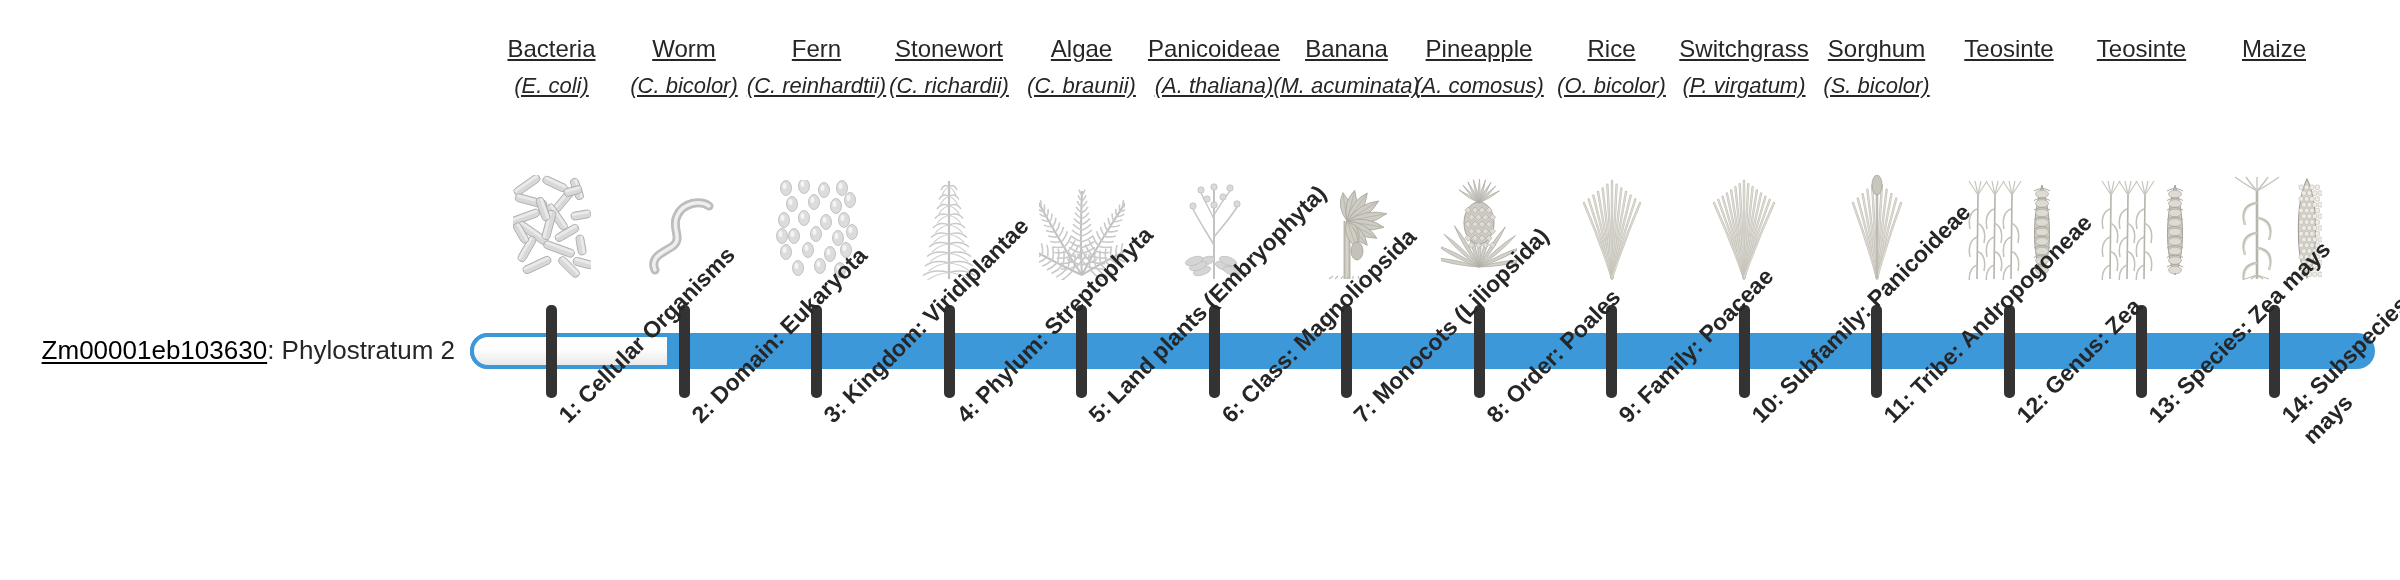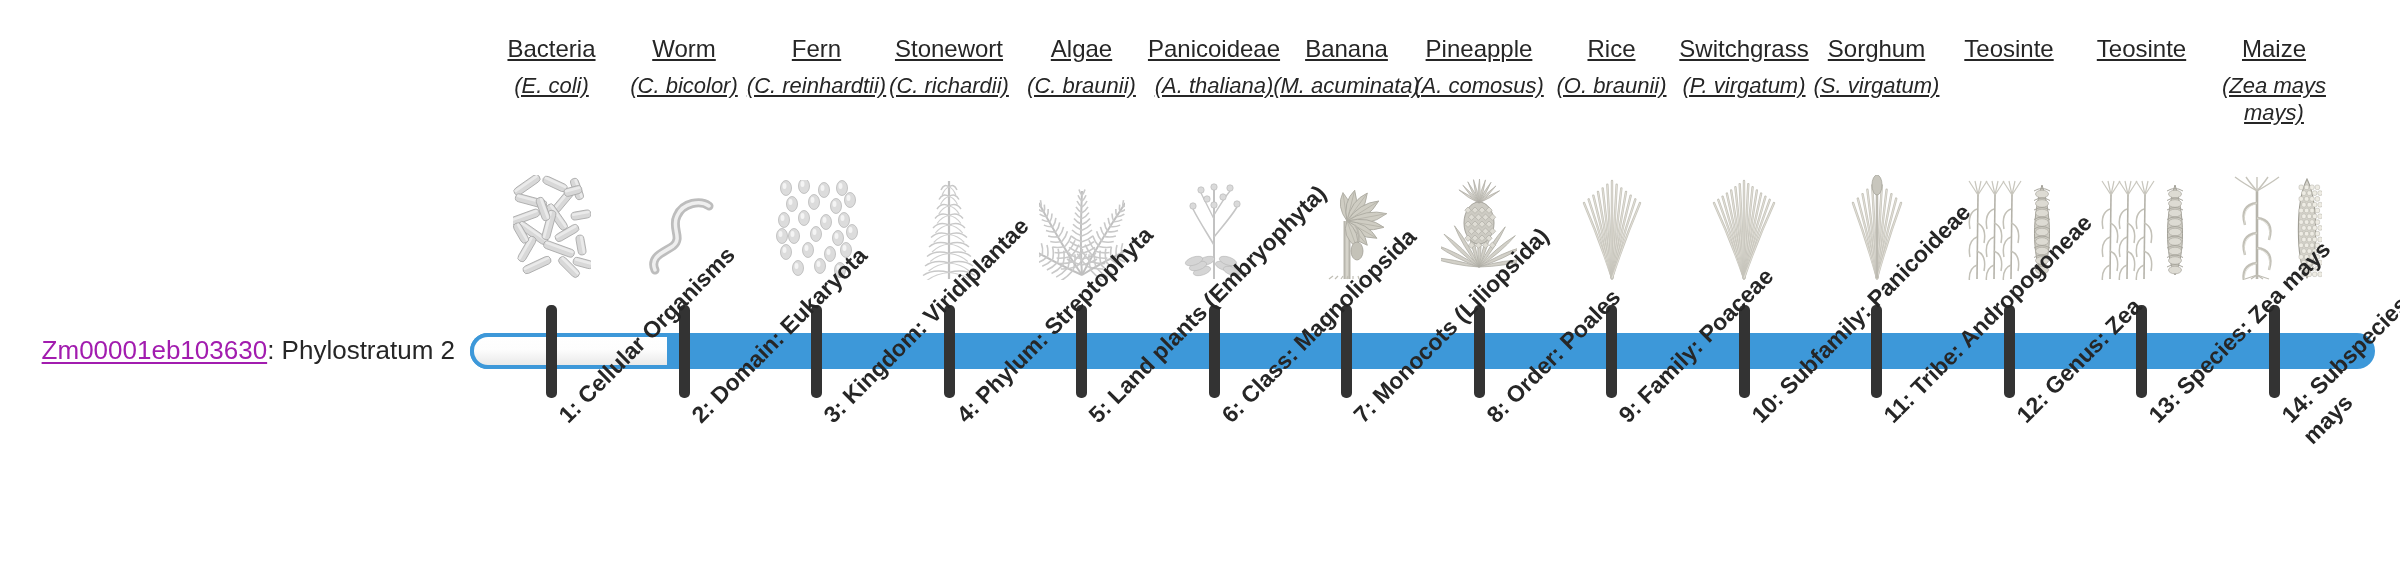--- a/index.html
+++ b/index.html
@@ -27,21 +27,21 @@
     position: absolute;
     left: 0;
     top: 334px;
     width: 455px;
     text-align: right;
     font-size: 26px;
     line-height: 32px;
     white-space: nowrap;
   }
   #gene-label .gene-id {
-    color: #a21caf;
+    color: #000000;
     text-decoration: underline;
     text-underline-offset: 3px;
   }
   #gene-label .gene-strat { color: #262626; }
 
   
   .species-col {
     position: absolute;
     top: 34px;
     width: 150px;
@@ -166,39 +166,38 @@
       <div class="species-col" style="left: 1271.5px;">
         <div class="species-common">Banana</div>
         <div class="species-latin">(M. acuminata)</div>
       </div>
       <div class="species-col" style="left: 1404px;">
         <div class="species-common">Pineapple</div>
         <div class="species-latin">(A. comosus)</div>
       </div>
       <div class="species-col" style="left: 1536.5px;">
         <div class="species-common">Rice</div>
-        <div class="species-latin">(O. braunii)</div>
+        <div class="species-latin">(O. bicolor)</div>
       </div>
       <div class="species-col" style="left: 1669px;">
         <div class="species-common">Switchgrass</div>
         <div class="species-latin">(P. virgatum)</div>
       </div>
       <div class="species-col" style="left: 1801.5px;">
         <div class="species-common">Sorghum</div>
-        <div class="species-latin">(S. virgatum)</div>
+        <div class="species-latin">(S. bicolor)</div>
       </div>
       <div class="species-col" style="left: 1934px;">
         <div class="species-common">Teosinte</div>
       </div>
       <div class="species-col" style="left: 2066.5px;">
         <div class="species-common">Teosinte</div>
       </div>
       <div class="species-col" style="left: 2199px;">
         <div class="species-common">Maize</div>
-        <div class="species-latin">(Zea mays mays)</div>
       </div>
     </div>
   <div id="organism-row">
       <div class="organism-art" style="left: 491.5px; width: 120px;">
         <svg width="78" height="105" viewBox="0 0 78 105">
           <g transform="translate(14,10) rotate(-35)">
             <rect x="-15" y="-4" width="30" height="8" rx="4" fill="#d8d8d8" stroke="#a8a8a8" stroke-width="0.8"></rect>
             <rect x="-14" y="-3" width="28" height="2.6666666666666665" rx="1.3333333333333333" fill="#efefef" opacity="0.8"></rect>
           </g>
           <g transform="translate(42,9) rotate(25)">

